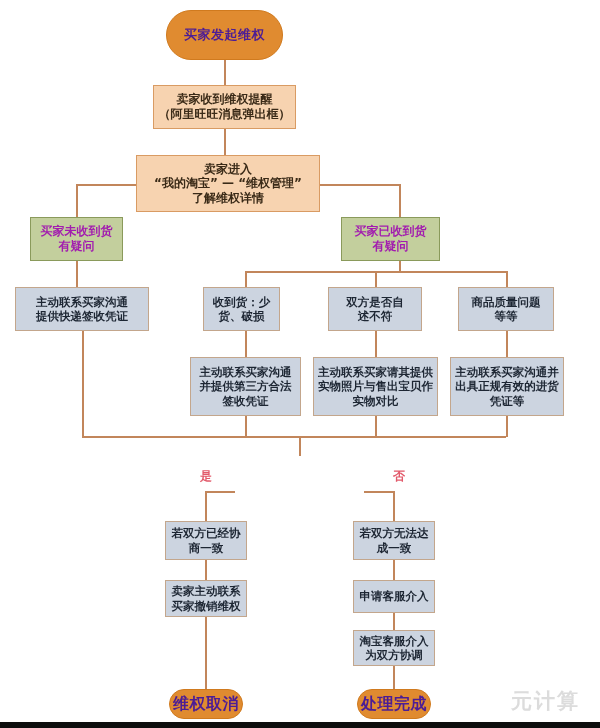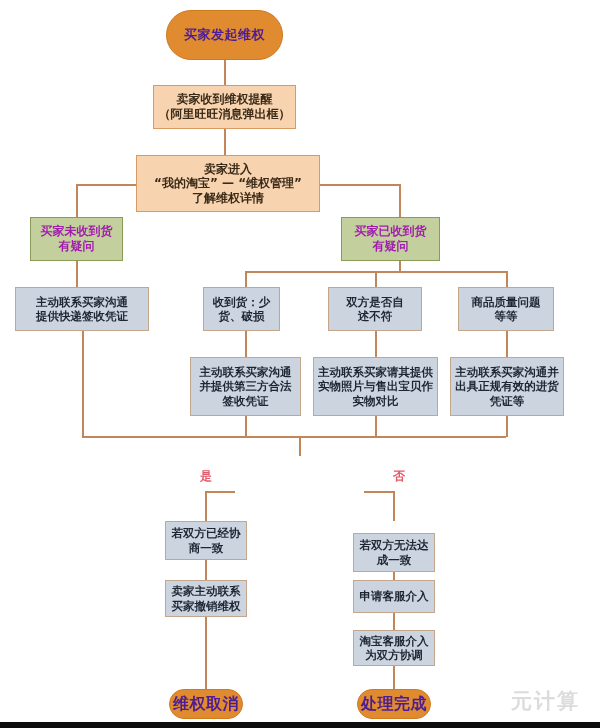--- a/index.html
+++ b/index.html
@@ -209,21 +209,21 @@
 出具正规有效的进货
 凭证等</div>
 
 
   <div class="blabel" style="left:196px; top:468px; width:20px;">是</div>
   <div class="blabel" style="left:389px; top:468px; width:20px;">否</div>
 
   <div class="node n-blue" style="left:165px; top:521px; width:82px; height:39px;">若双方已经协
 商一致</div>
 
-  <div class="node n-blue" style="left:353px; top:521px; width:82px; height:39px;margin-top:12px;">若双方无法达
+  <div class="node n-blue" style="left:353px; top:521px; width:82px; height:39px;">若双方无法达
 成一致</div>
 
   <div class="node n-blue" style="left:165px; top:580px; width:82px; height:37px;">卖家主动联系
 买家撤销维权</div>
 
   <div class="node n-blue" style="left:353px; top:580px; width:82px; height:33px;">申请客服介入</div>
 
   <div class="node n-blue" style="left:353px; top:630px; width:82px; height:36px;">淘宝客服介入
 为双方协调</div>
 

